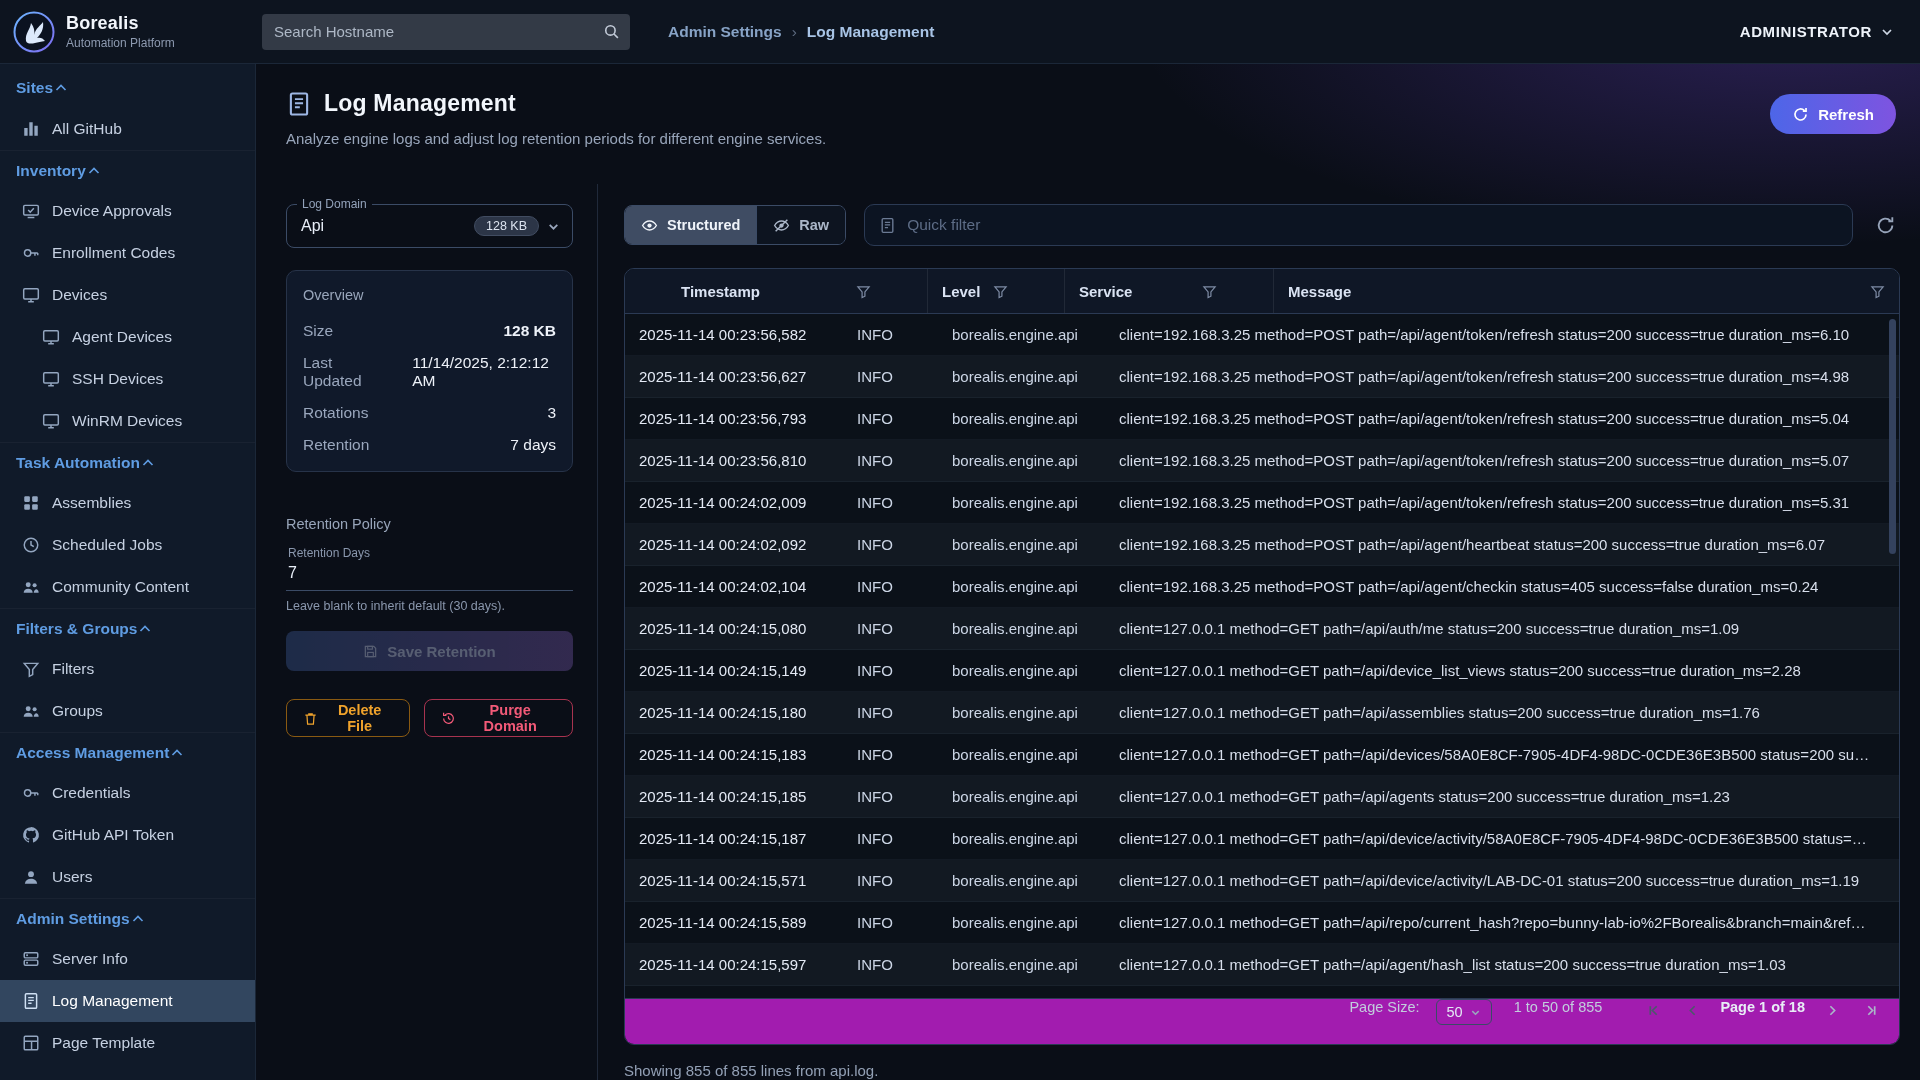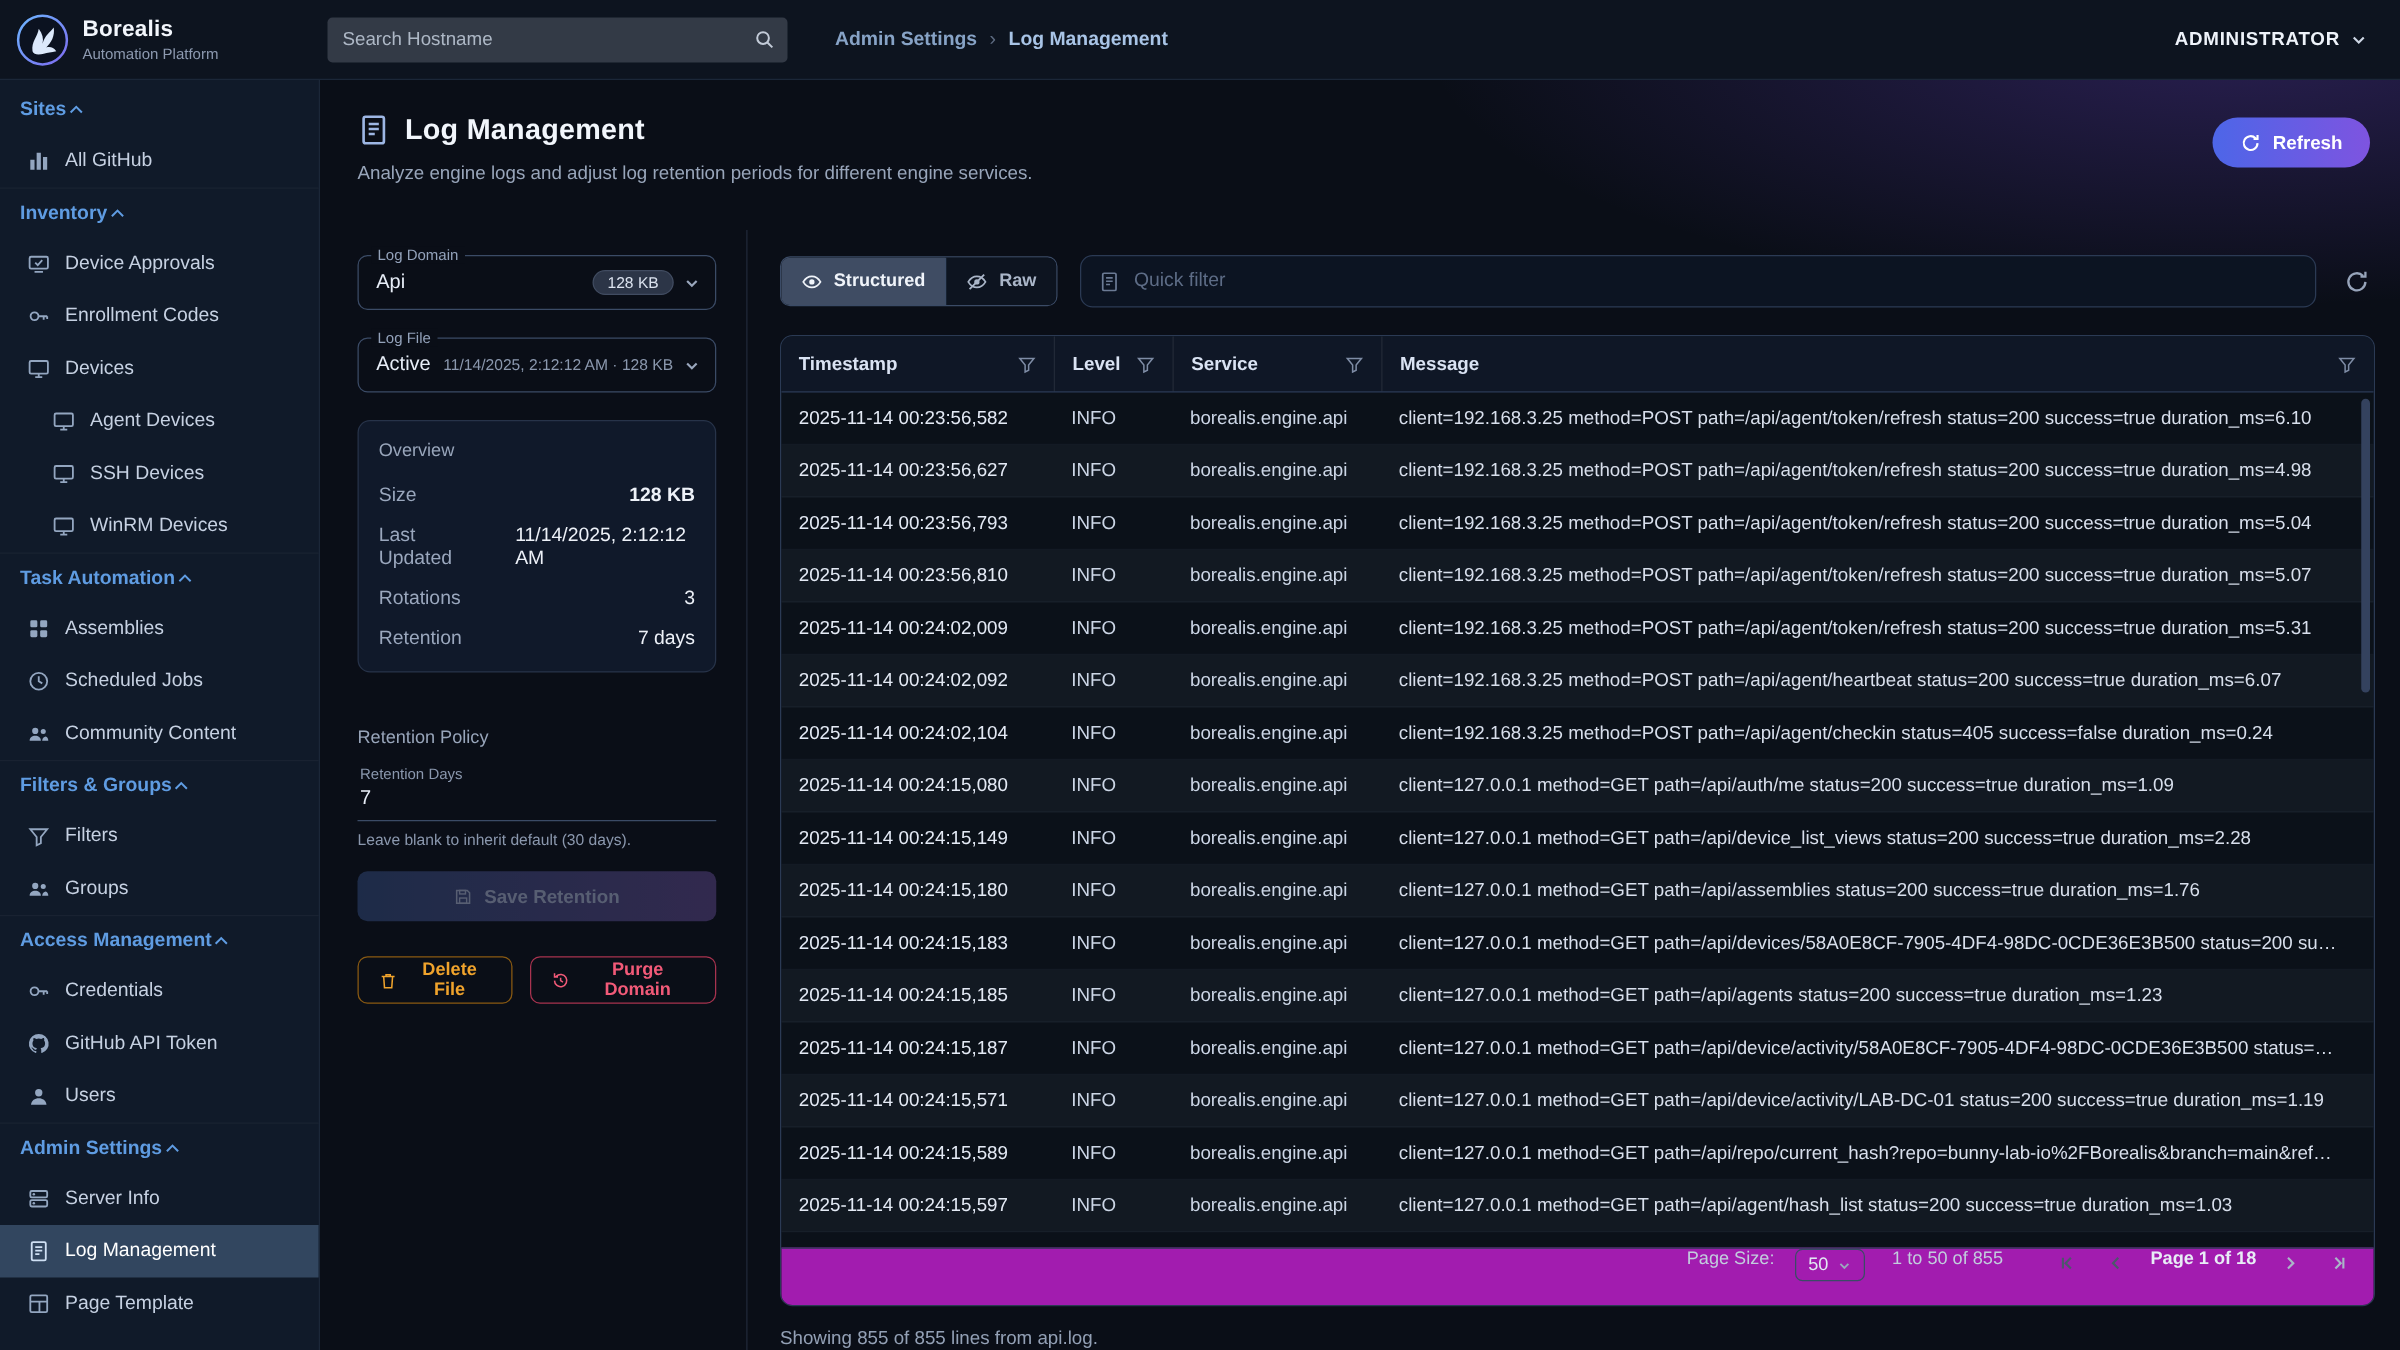--- a/index.html
+++ b/index.html
@@ -107,21 +107,21 @@
   .quick-filter input { flex:1; background:transparent; border:none; outline:none; color:#dfe6f2;
                         font-size:15.5px; font-family:inherit; }
   .quick-filter input::placeholder { color:#5d6c86; }
   .icon-btn { background:none; border:none; color:#97a4ba; cursor:pointer; display:flex; padding:4px; }
 
   .table-card { border:1px solid #2b3a54; border-radius:10px; overflow:hidden; background:#0b1119;
                 position:relative; display:flex; flex-direction:column; }
   .t-head { display:flex; background:#0f1726; border-bottom:1px solid #2b3a54; height:45px;
             align-items:stretch; font-size:15px; font-weight:bold; color:#dae3f3; flex-shrink:0; }
   .t-cell { padding:0 14px; display:flex; align-items:center; }
-  .t-head .t-cell { justify-content:space-between; }
+  .t-head .t-cell { justify-content:space-between;margin-left:42px; }
   .t-head .t-cell + .t-cell { border-left:1px solid rgba(255,255,255,0.08); }
   .funnel { color:#7e8ca5; display:flex; margin-left:10px; cursor:pointer; }
   .col-ts { width:218px; flex-shrink:0; }
   .col-level { width:95px; flex-shrink:0; }
   .col-service { width:167px; flex-shrink:0; }
   .col-msg { flex:1; min-width:0; }
   .t-body { flex:1; overflow:hidden; }
   .t-row { display:flex; height:42px; align-items:center; font-size:15px;
            border-bottom:1px solid rgba(130,150,190,0.07); cursor:default; }
   .t-row:nth-child(even) { background:rgba(148,170,220,0.05); }
@@ -443,30 +443,20 @@
             <span class="field-label">Log Domain</span>
             <span class="field-value">Api</span>
             <span class="size-badge">128 KB</span>
             <span class="caret">
               <svg width="13" height="13" viewBox="0 0 12 12">
                   <path d="M2.5 4.5L6 8l3.5-3.5" fill="none" stroke="currentColor" stroke-width="1.6"></path>
                 </svg>
             </span>
           </div>
 
-          <div class="select-field">
-            <span class="field-label">Log File</span>
-            <span class="field-value">Active</span>
-            <span class="field-meta">11/14/2025, 2:12:12 AM · 128 KB</span>
-            <span class="caret lf-caret">
-              <svg width="13" height="13" viewBox="0 0 12 12">
-                  <path d="M2.5 4.5L6 8l3.5-3.5" fill="none" stroke="currentColor" stroke-width="1.6"></path>
-                </svg>
-            </span>
-          </div>
 
           <div class="overview-card">
             <div class="ov-title">Overview</div>
             <div class="ov-row">
               <span>Size</span>
               <span class="ov-value bold">128 KB</span>
             </div>
             <div class="ov-row">
               <span>Last Updated</span>
               <span class="ov-value">11/14/2025, 2:12:12 AM</span>

